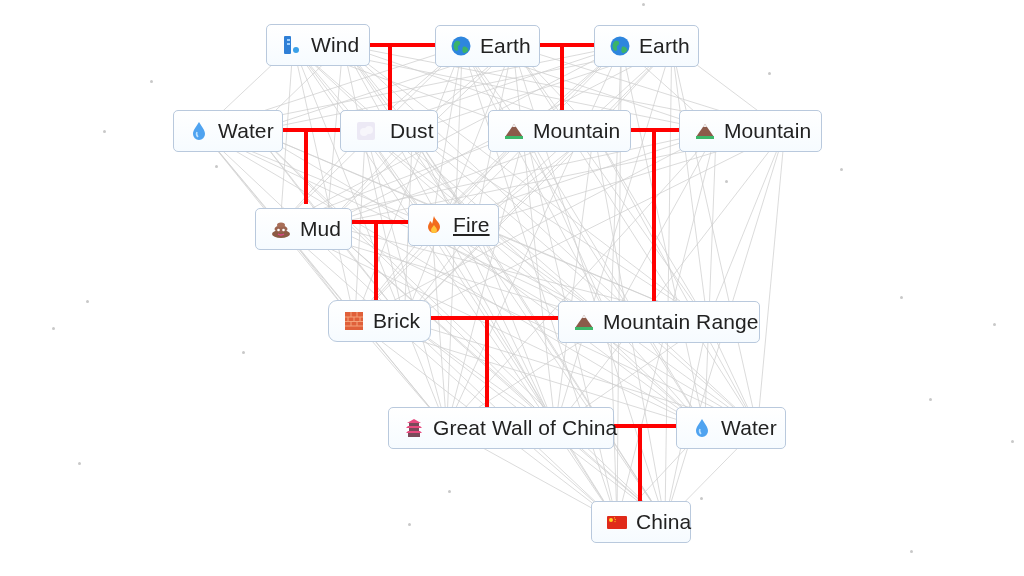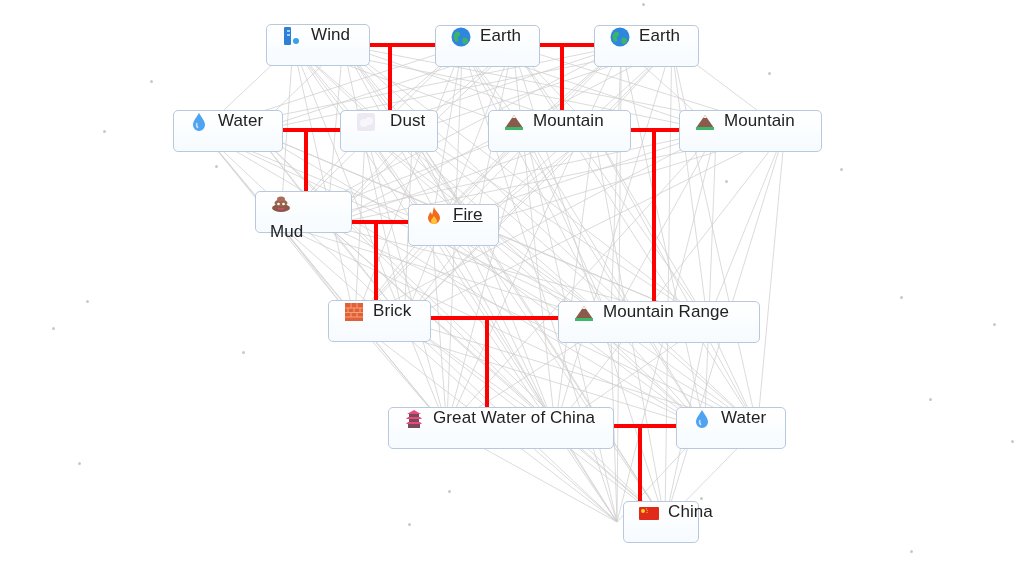--- a/index.html
+++ b/index.html
@@ -1,19 +1,19 @@
 <!DOCTYPE html>
 <html><head>
 <meta charset="utf-8">
 <style>
   html,body{margin:0;padding:0;}
   body{width:1024px;height:576px;overflow:hidden;background:#ffffff;position:relative;font-family:"Liberation Sans","DejaVu Sans",sans-serif;}
   #canvas{position:absolute;left:0;top:0;width:1024px;height:576px;}
   svg.layer{position:absolute;left:0;top:0;width:1024px;height:576px;}
-  .node{position:absolute;box-sizing:border-box;height:42px;background:linear-gradient(#ffffff,#f6fbff);border:1.5px solid #b9c9dd;border-radius:5px;display:flex;padding:0 12px 0 14px;gap:8px;font-size:17px;color:#222;white-space:nowrap;cursor:pointer;}
+  .node{position:absolute;box-sizing:border-box;height:42px;background:linear-gradient(#ffffff,#f6fbff);border:1.5px solid #b9c9dd;border-radius:5px;display:flex;align-items:center;padding:0 12px 0 14px;gap:8px;font-size:21px;color:#222;white-space:nowrap;cursor:pointer;}
   .node .ico{width:22px;height:22px;display:inline-flex;align-items:center;justify-content:center;flex:0 0 22px;}
   .node .lbl{font-weight:normal;letter-spacing:0.1px;}
   .dot{position:absolute;width:3px;height:3px;border-radius:50%;background:#c8c8c8;}
 </style>
 </head>
 <body>
 
 <div id="canvas">
   <svg class="layer" id="mesh-layer">
       <line x1="293.04" y1="45" x2="201.6" y2="131" stroke="#cfcfcf" stroke-width="1" stroke-opacity="0.75"></line>
@@ -278,21 +278,21 @@
     <div class="node" style="left: 679px; top: 110px; width: 143px;">
         <span class="ico">
           <svg width="22" height="22" viewBox="0 0 22 22">
             <path d="M2 17 L11 4 L20 17 Z" fill="#8b5a4a"></path>
             <path d="M9 7 L11 4 L13 7 Z" fill="#f2eeee"></path>
             <rect x="2" y="16" width="18" height="3" fill="#3cb86a"></rect>
           </svg>
         </span>
         <span class="lbl">Mountain</span>
       </div>
-    <div class="node" style="left: 255px; top: 191px; width: 97px; flex-direction: column;">
+    <div class="node" style="left: 255px; top: 208px; width: 97px;">
         <span class="ico">
           <svg width="22" height="22" viewBox="0 0 22 22">
             <ellipse cx="11" cy="16" rx="9" ry="4" fill="#8c5a44"></ellipse>
             <ellipse cx="11" cy="11" rx="6.5" ry="3.5" fill="#9a6450"></ellipse>
             <ellipse cx="11" cy="7" rx="4" ry="2.5" fill="#a86e58"></ellipse>
             <circle cx="8.5" cy="12" r="1.3" fill="#fff"></circle>
             <circle cx="13.5" cy="12" r="1.3" fill="#fff"></circle>
             <path d="M8 16 q3 2 6 0" stroke="#e0468c" stroke-width="1.5" fill="none"></path>
           </svg>
         </span>
@@ -300,21 +300,21 @@
       </div>
     <div class="node" style="left: 408px; top: 204px; width: 91px; text-decoration: underline;">
         <span class="ico">
           <svg width="22" height="22" viewBox="0 0 22 22">
             <path d="M11 2c1 4 6 6 6 11a6 6 0 0 1-12 0c0-3 2-4 2-6 2 1 2 3 2 3 1-3 1-5 2-8z" fill="#f26b1d"></path>
             <path d="M11 11c1 2 3 3 3 5a3 3 0 0 1-6 0c0-2 2-3 3-5z" fill="#ffc43a"></path>
           </svg>
         </span>
         <span class="lbl">Fire</span>
       </div>
-    <div class="node" style="left: 328px; top: 300px; width: 103px;">
+    <div class="node" style="left: 328px; top: 300px; width: 103px; border-radius: 9px;">
         <span class="ico">
           <svg width="22" height="22" viewBox="0 0 22 22">
             <rect x="2" y="2" width="18" height="18" fill="#e0603a"></rect>
             <g stroke="#f5a27a" stroke-width="1">
               <line x1="2" y1="7" x2="20" y2="7"></line>
               <line x1="2" y1="11.5" x2="20" y2="11.5"></line>
               <line x1="2" y1="16" x2="20" y2="16"></line>
               <line x1="8" y1="2" x2="8" y2="7"></line>
               <line x1="14" y1="2" x2="14" y2="7"></line>
               <line x1="5" y1="7" x2="5" y2="11.5"></line>
@@ -341,32 +341,32 @@
         <span class="ico">
           <svg width="22" height="22" viewBox="0 0 22 22">
             <path d="M4 6 L11 2 L18 6 Z" fill="#e84a7f"></path>
             <rect x="6" y="6" width="10" height="3" fill="#7a4a5a"></rect>
             <path d="M3 11 L19 11 L17 9 L5 9 Z" fill="#e84a7f"></path>
             <rect x="6" y="11" width="10" height="3" fill="#7a4a5a"></rect>
             <path d="M3 16 L19 16 L17 14 L5 14 Z" fill="#e84a7f"></path>
             <rect x="5" y="16" width="12" height="4" fill="#7a4a5a"></rect>
           </svg>
         </span>
-        <span class="lbl">Great Water of China</span>
+        <span class="lbl">Great Wall of China</span>
       </div>
     <div class="node" style="left: 676px; top: 407px; width: 110px;">
         <span class="ico">
           <svg width="22" height="22" viewBox="0 0 22 22">
             <path d="M11 2C8 7 5 10 5 14a6 6 0 0 0 12 0c0-4-3-7-6-12z" fill="#4fa3f0"></path>
             <path d="M9 12c-1 2 0 4 1 5" stroke="#bfe2ff" stroke-width="1.5" fill="none"></path>
           </svg>
         </span>
         <span class="lbl">Water</span>
       </div>
-    <div class="node" style="left: 591px; top: 501px; width: 76px; margin-left: 32px;">
+    <div class="node" style="left: 591px; top: 501px; width: 100px;">
         <span class="ico">
           <svg width="22" height="22" viewBox="0 0 22 22">
             <rect x="1" y="5" width="20" height="13" rx="1" fill="#e02a1a"></rect>
             <circle cx="5" cy="9" r="2" fill="#ffd21f"></circle>
             <circle cx="8.5" cy="6.8" r=".6" fill="#ffd21f"></circle>
             <circle cx="9.3" cy="8.6" r=".6" fill="#ffd21f"></circle>
             <circle cx="9" cy="10.6" r=".6" fill="#ffd21f"></circle>
           </svg>
         </span>
         <span class="lbl">China</span>

